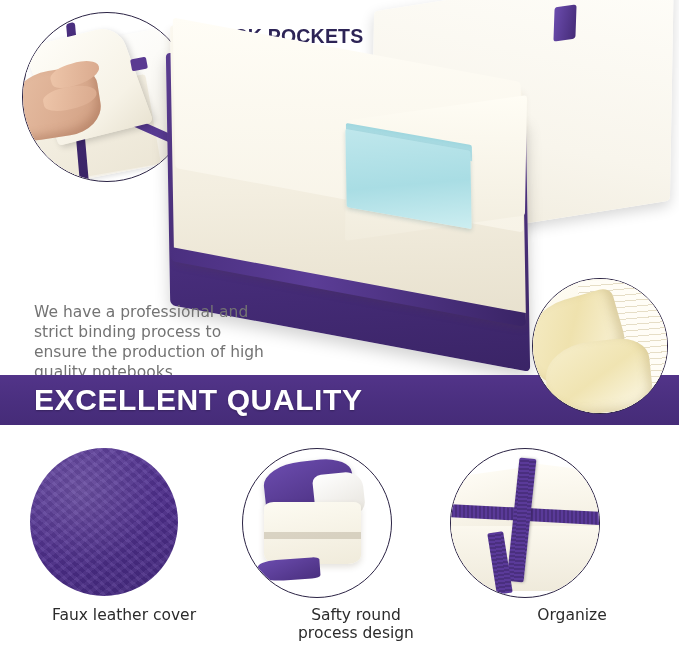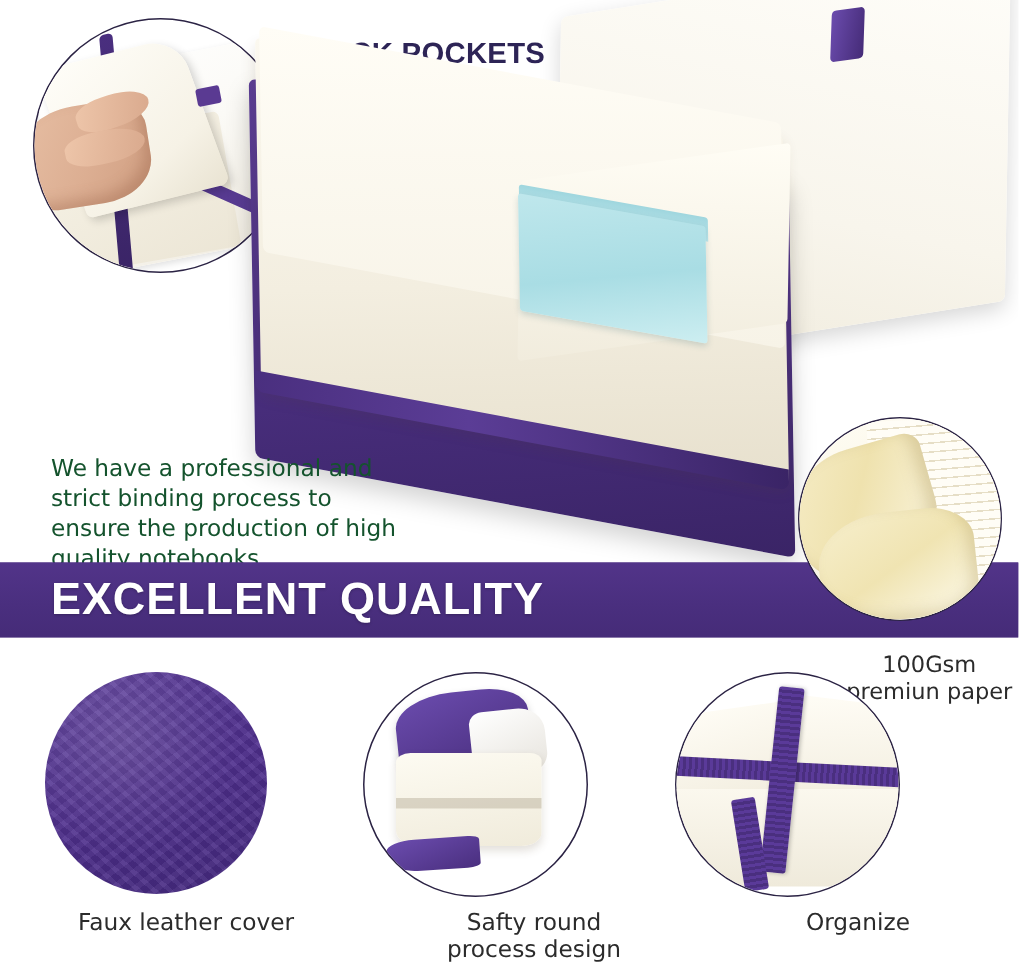--- a/index.html
+++ b/index.html
@@ -125,21 +125,21 @@
   }
   .nb-spine-edge{
     position:absolute;left:20px;top:280px;width:356px;height:14px;
     background:linear-gradient(90deg,#4a2f7f,#5b3d96 40%,#3a2466);
     transform:skewY(11.5deg) rotate(-1deg);border-radius:0 0 6px 6px;
   }
 
   
   #binding-text{
     position:absolute;left:34px;top:286px;width:236px;
-    font-size:15.5px;line-height:1.3;color:#14532d;
+    font-size:15.5px;line-height:1.3;color:#737373;
     font-family:"DejaVu Sans","Liberation Sans",sans-serif;
   }
 
   
   #quality-banner{
     position:absolute;left:0;top:375px;width:679px;height:50px;
     background:linear-gradient(180deg,#523489 0%,#4a2f7f 55%,#41287180 100%),#4a2f7f;
     display:flex;align-items:center;
   }
   #quality-banner-text{
@@ -298,24 +298,20 @@
     <span id="quality-banner-text">EXCELLENT QUALITY</span>
   </div>
 
   <div class="circle-inset" id="paper-circle">
     <div class="pp-bg"></div>
     <div class="pp-lines"></div>
     <div class="pp-curl"></div>
     <div class="pp-curl2"></div>
   </div>
 
-  <div id="paper-caption">
-    <div>100Gsm</div>
-    <div>premiun paper</div>
-  </div>
 
   <div class="feature" id="feature-leather">
     <div class="fcircle" id="leather-circle"></div>
     <div class="feature-caption">Faux leather cover</div>
   </div>
 
   <div class="feature" id="feature-corner">
     <div class="fcircle" id="corner-circle">
       <div class="cn-cover"></div>
       <div class="cn-cover-side"></div>

